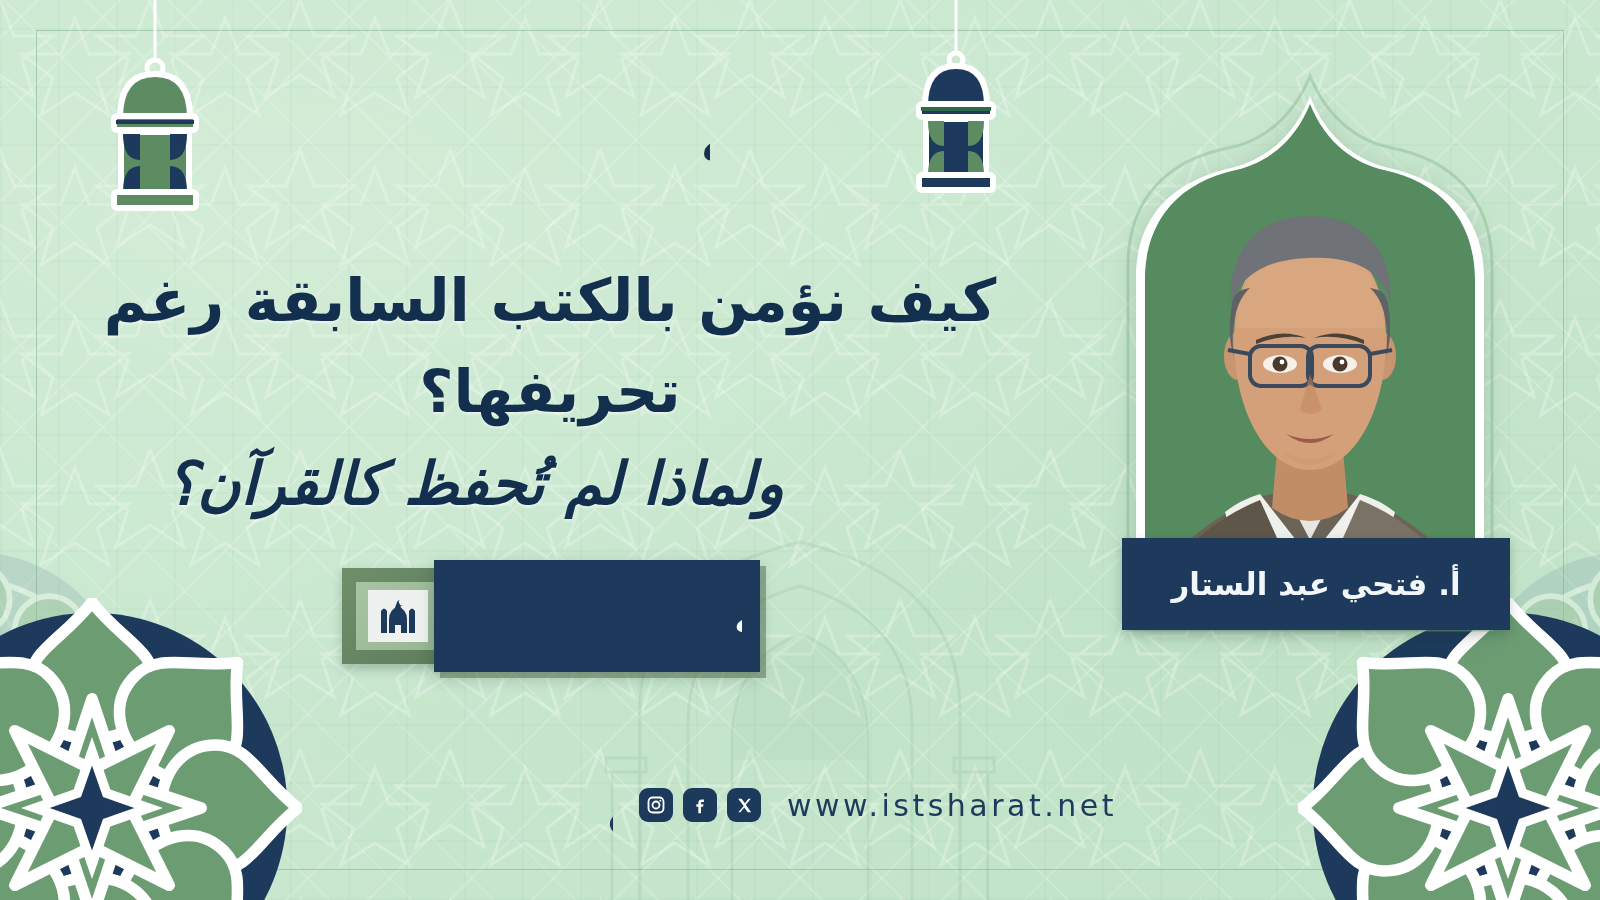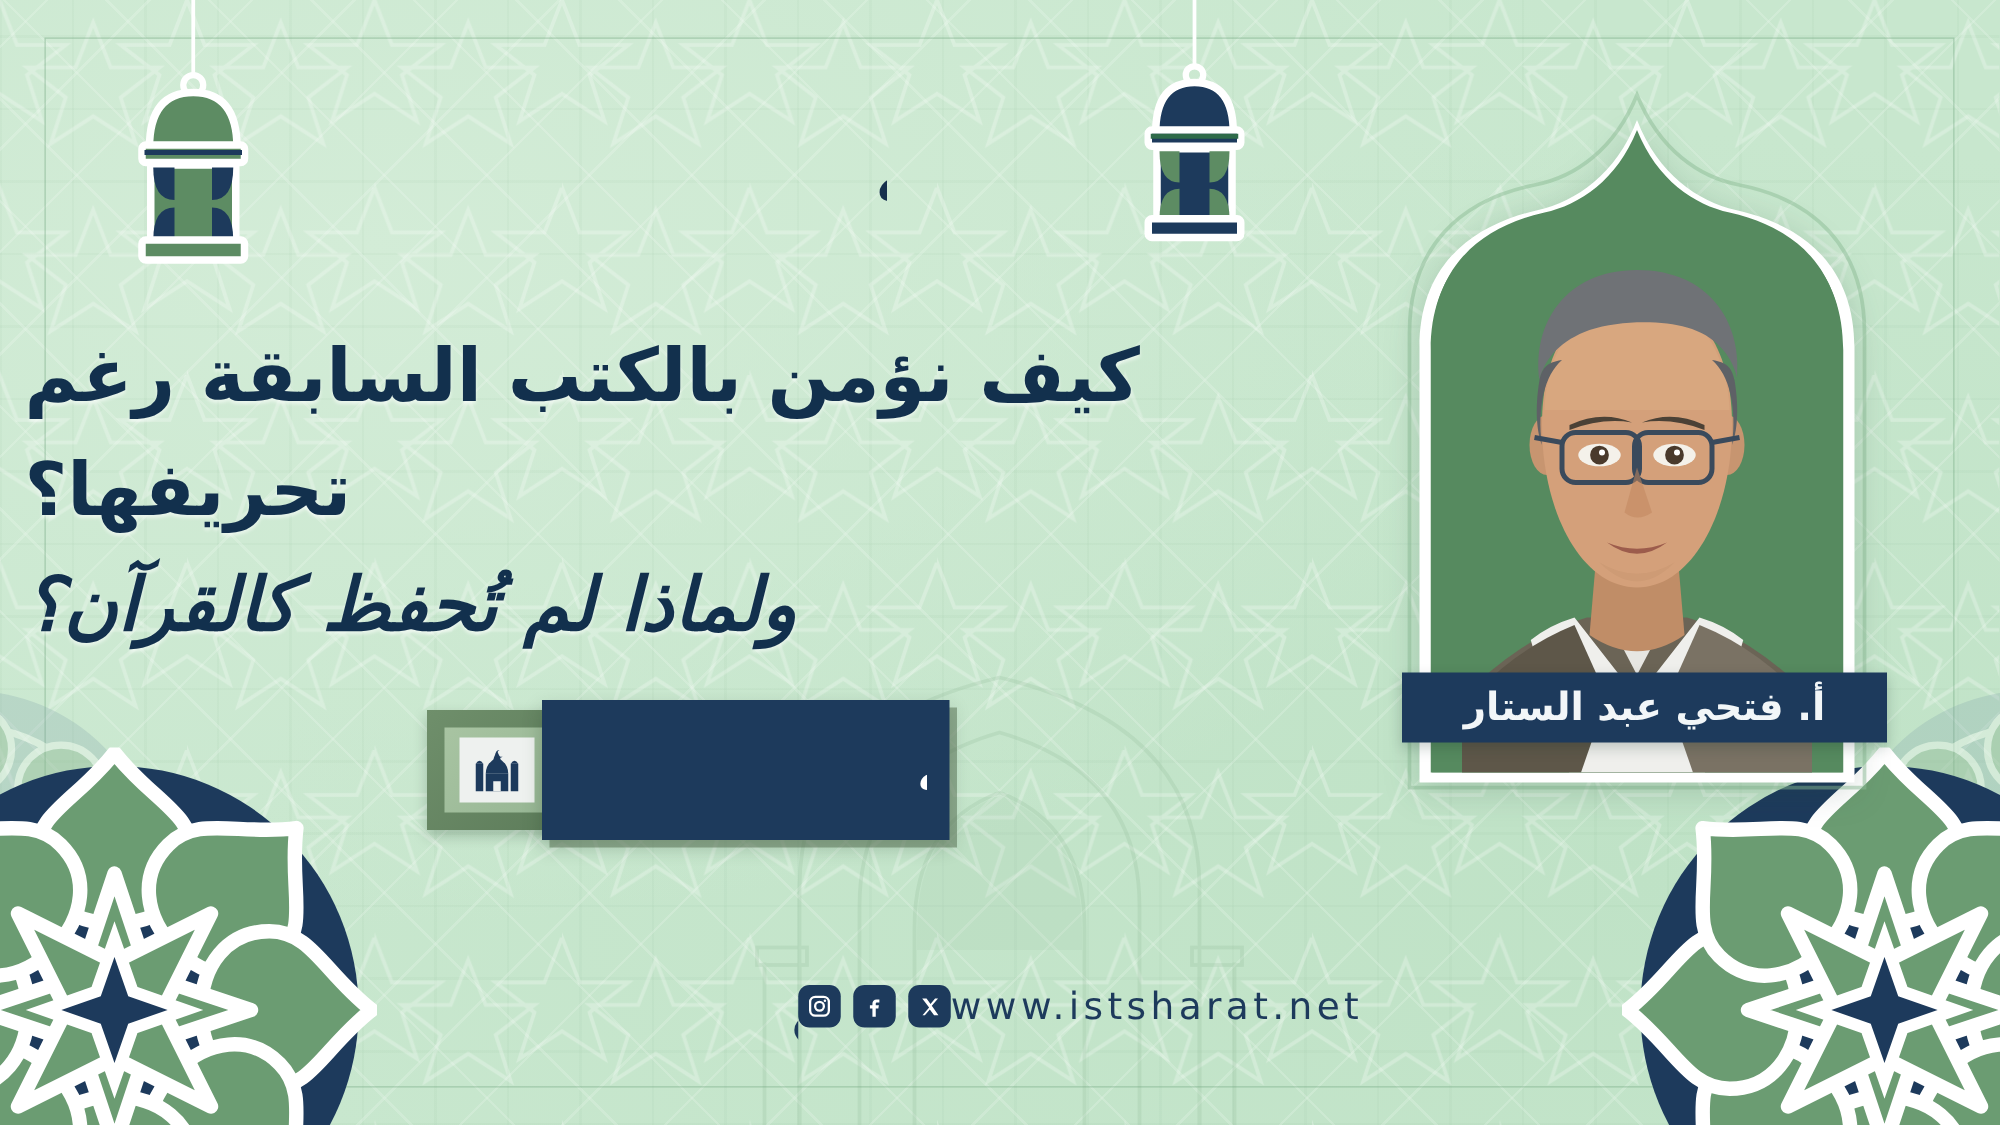--- a/index.html
+++ b/index.html
@@ -54,21 +54,21 @@
     position:absolute;top:62px;left:190px;width:520px;height:145px;
   }
   .brand-calligraphy svg{width:100%;height:100%;}
   .calligraphy-text{
     fill:#16304d;
     font-family:"DejaVu Sans","Liberation Sans",sans-serif;
   }
   
   .headline{
     position:absolute;top:255px;right:520px;left:20px;
-    text-align:left;direction:rtl;
+    text-align:center;direction:rtl;
   }
   .headline .line{
     color:#12304d;
     font-weight:bold;
     font-size:59px;
     line-height:1.55;
     letter-spacing:-1px;
     text-shadow:0 2px 3px rgba(255,255,255,.55);
   }
   .headline .line.two{padding-inline-start:150px;font-style:italic;}
@@ -78,21 +78,21 @@
   }
   .arch-outline{
     position:absolute;left:-18px;top:-18px;width:436px;height:575px;
     opacity:.5;
   }
   .arch-frame{
     position:absolute;inset:0;
     filter:drop-shadow(0 6px 14px rgba(30,70,50,.20));
   }
   .name-bar{
-    position:absolute;left:1122px;top:538px;width:388px;height:56px;
+    position:absolute;left:1122px;top:538px;width:388px;height:92px;
     background:#1d3a5c;
     display:flex;align-items:center;justify-content:center;
     box-shadow:0 4px 10px rgba(20,45,35,.22);
   }
   .name-bar span{
     color:#f2f6f8;font-size:31px;font-weight:bold;
     letter-spacing:.5px;direction:rtl;
   }
   
   .cat-banner{
@@ -115,21 +115,21 @@
   .cat-strip{
     position:absolute;left:92px;top:0;width:326px;height:112px;
     background:#1d3a5c;
     box-shadow:6px 6px 0 rgba(90,115,85,.55), 0 6px 14px rgba(30,60,40,.25);
     display:flex;align-items:center;justify-content:center;
   }
   .cat-strip svg{width:290px;height:86px;}
   
   .footer{
     position:absolute;left:0;right:0;bottom:52px;
-    display:flex;align-items:center;justify-content:center;
+    display:flex;align-items:center;justify-content:center;gap:26px;
     direction:ltr;
   }
   .footer-brand{width:130px;height:86px;}
   .social{display:flex;align-items:center;gap:10px;}
   .social .ico{
     width:34px;height:34px;border-radius:9px;background:#1d3a5c;
     display:flex;align-items:center;justify-content:center;
   }
   .site-url{
     color:#1d3a5c;font-size:30px;letter-spacing:3.5px;

